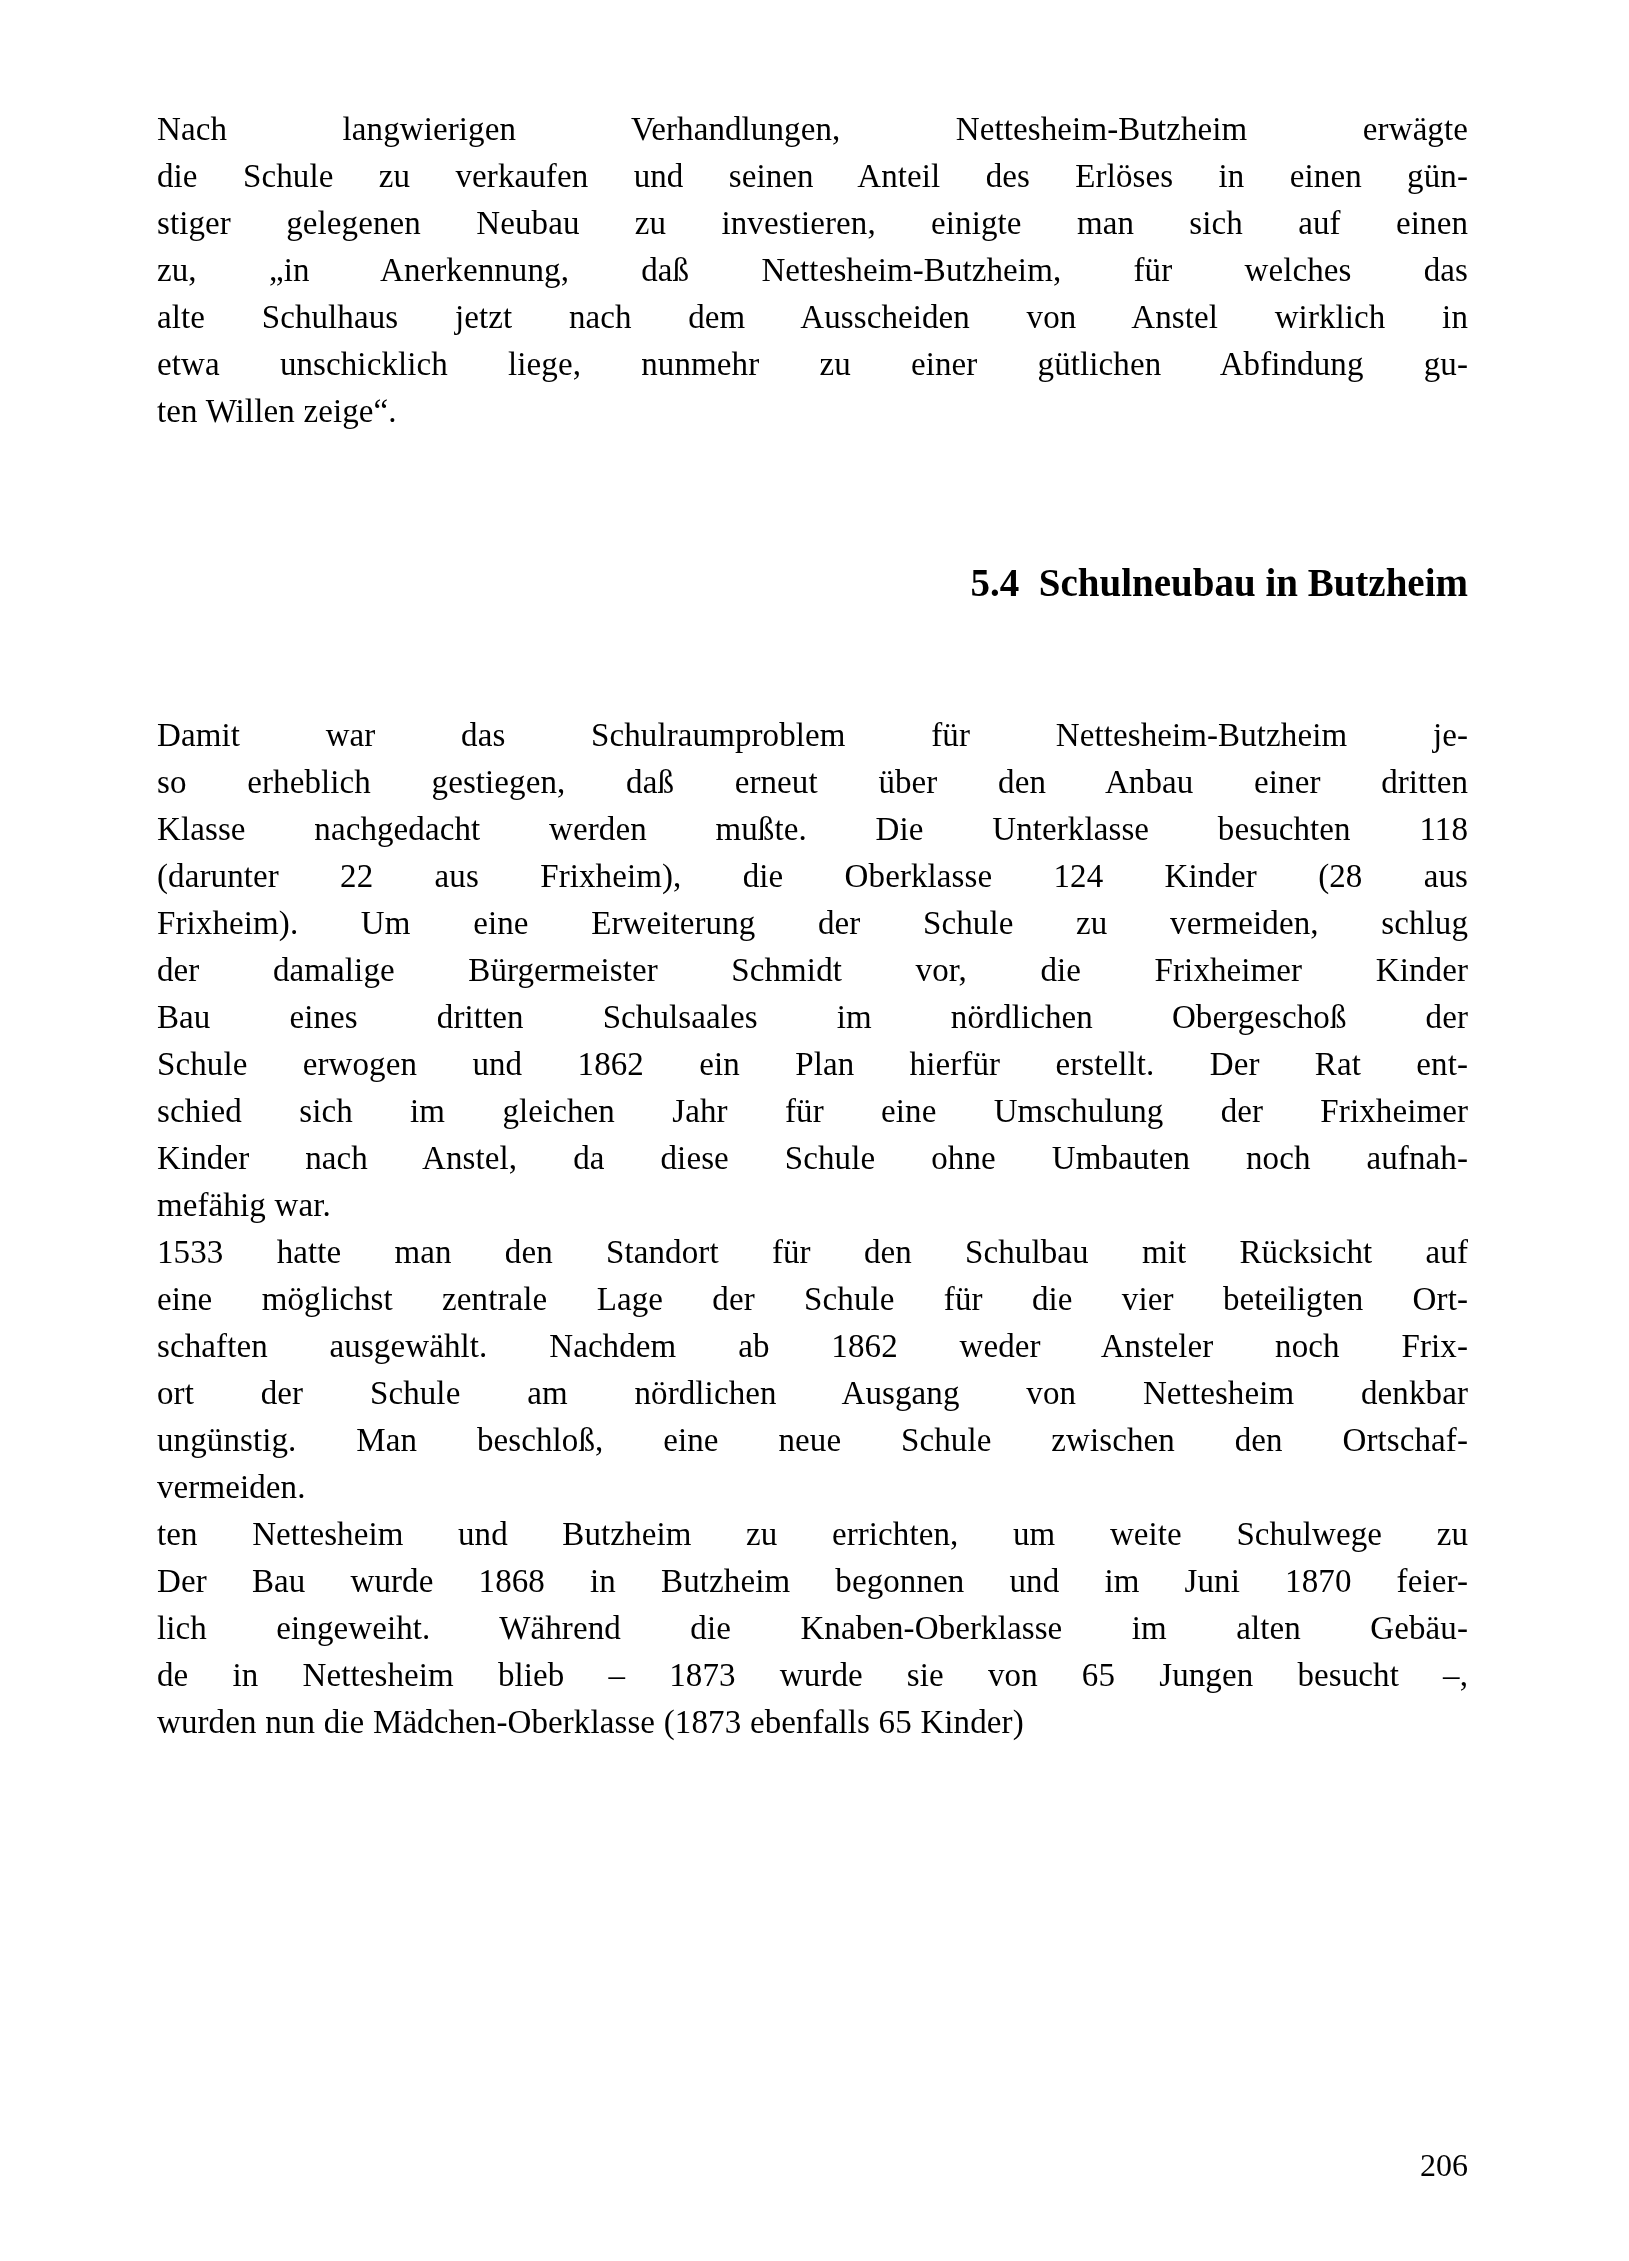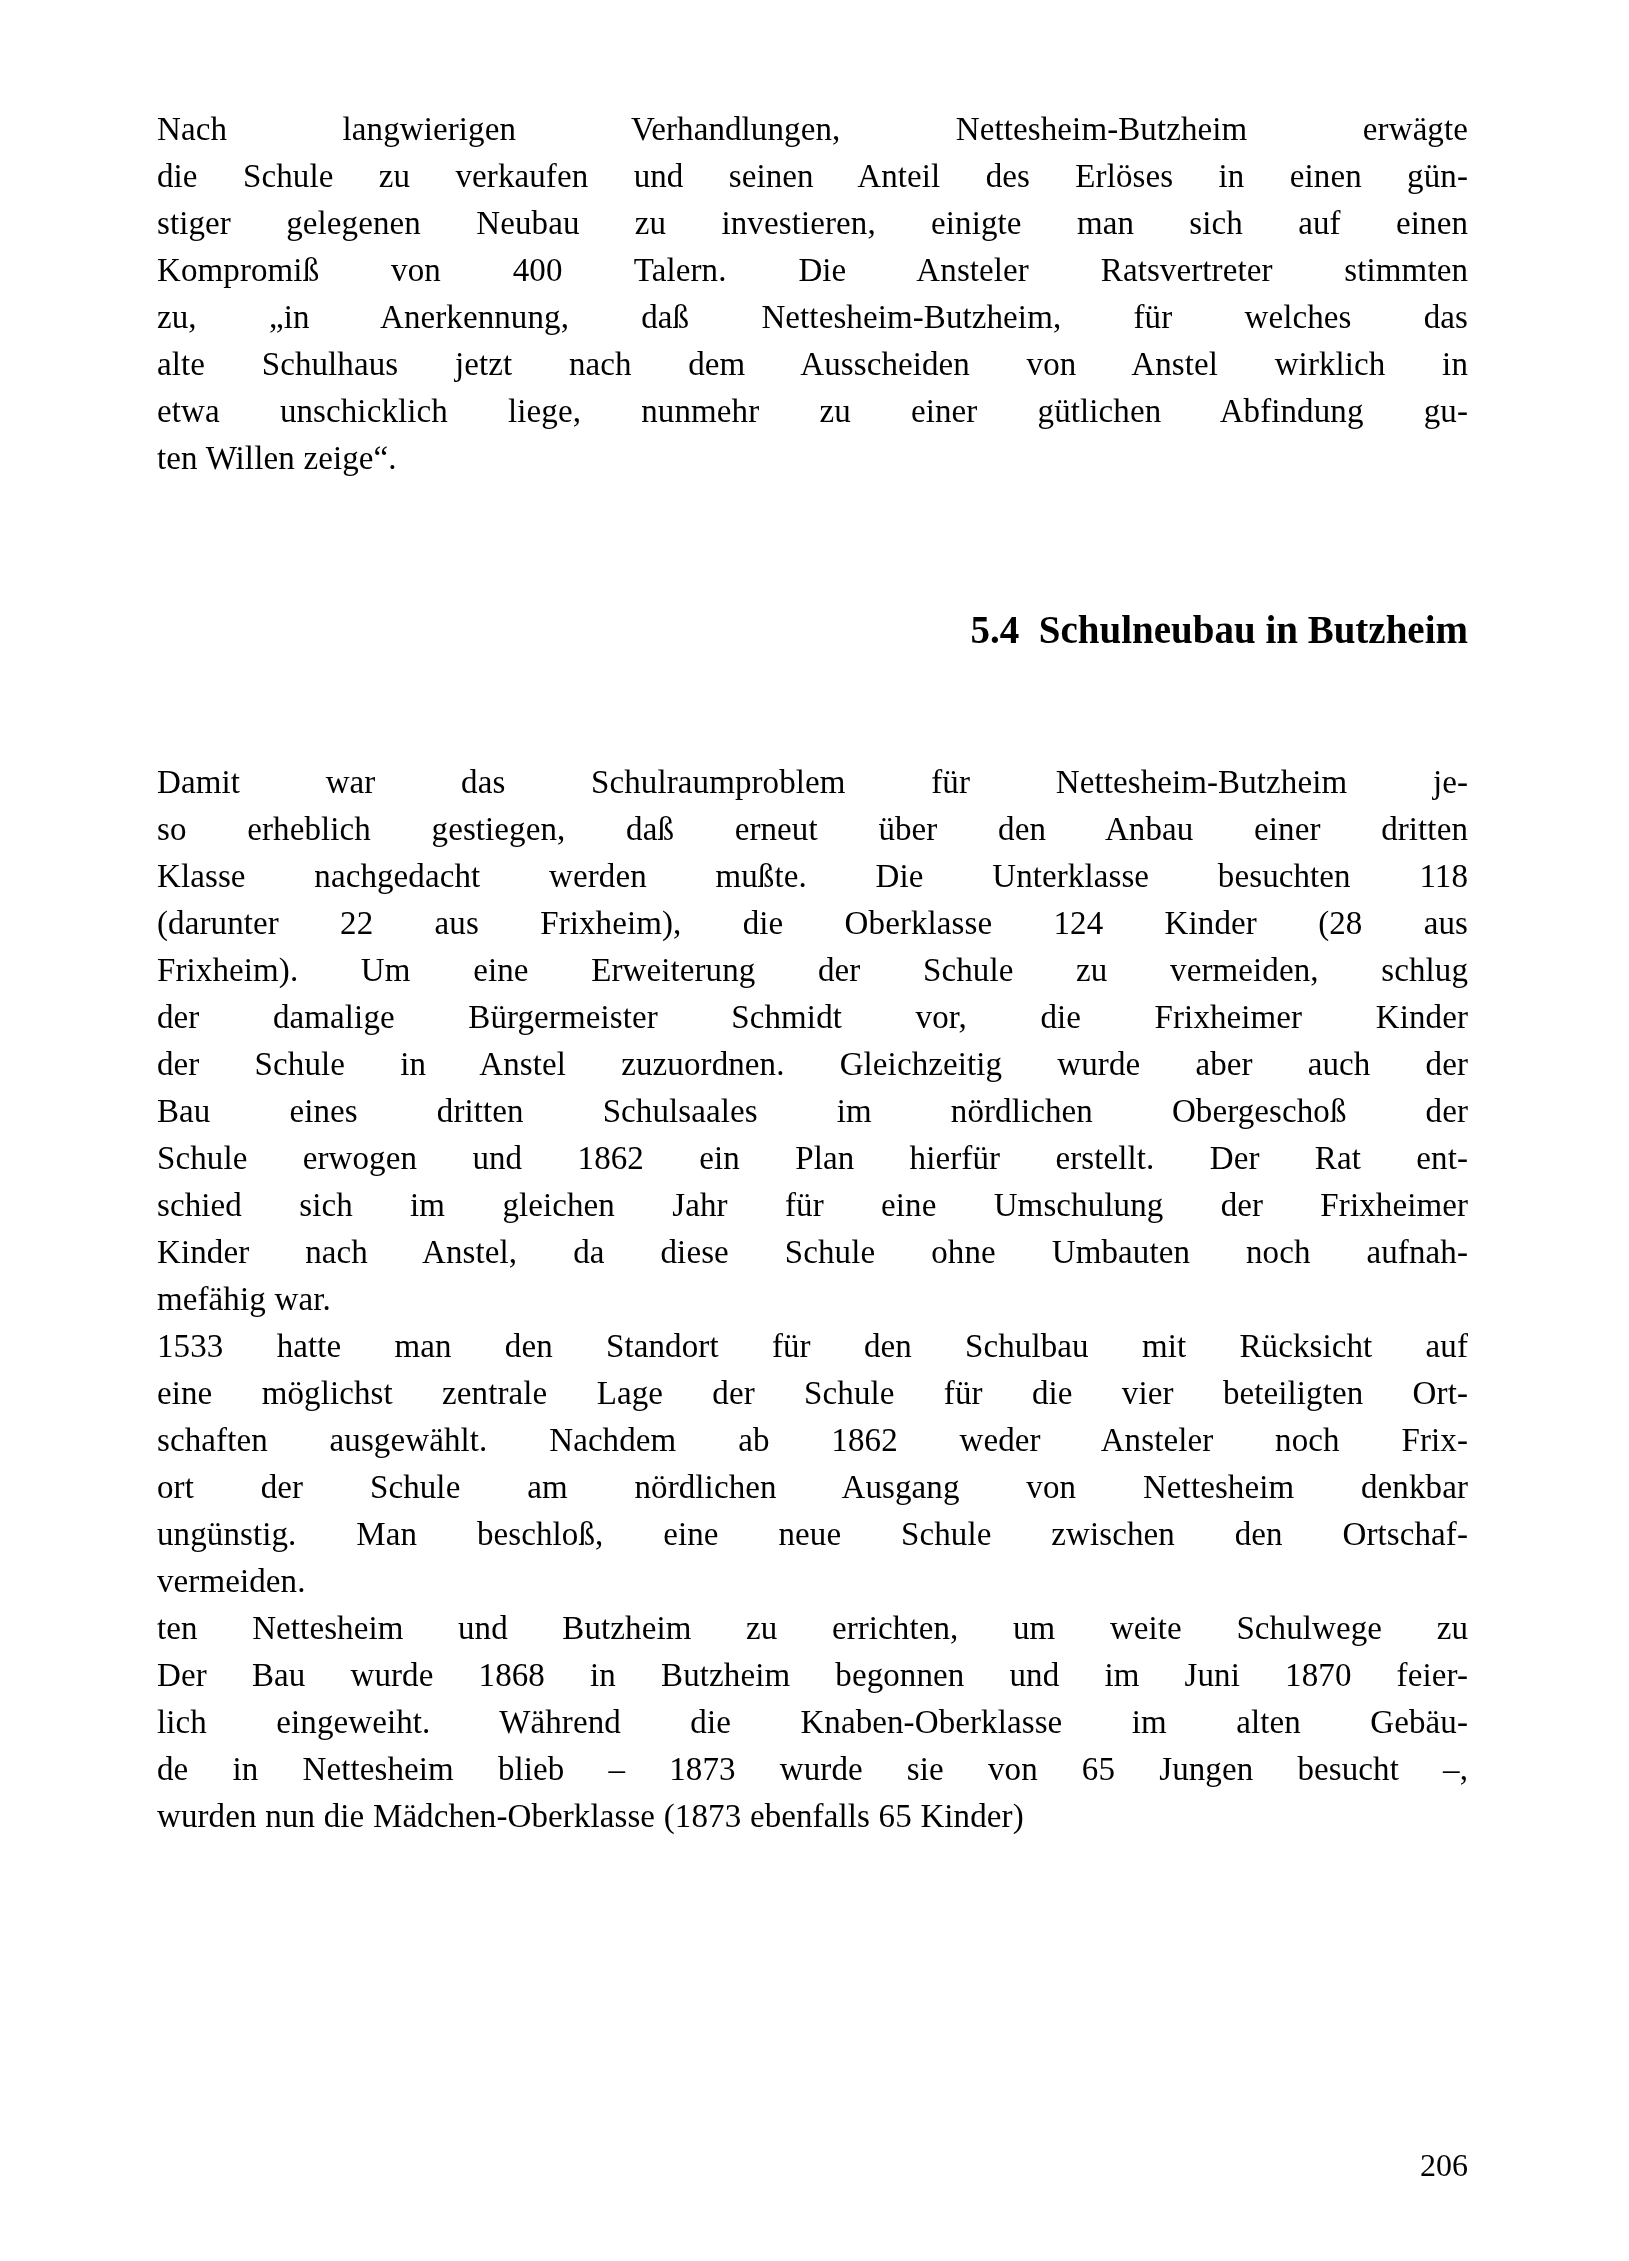--- a/index.html
+++ b/index.html
@@ -80,41 +80,39 @@
 <body>
 
 <div class="page">
 
   <div class="content">
 
     <p class="para">
       <span class="ln">Nach langwierigen Verhandlungen, Nettesheim-Butzheim erwägte</span>
       <span class="ln">die Schule zu verkaufen und seinen Anteil des Erlöses in einen gün-</span>
       <span class="ln">stiger gelegenen Neubau zu investieren, einigte man sich auf einen</span>
-      <span class="ln">Kompromiß von 400 Talern. Die Ansteler Ratsvertreter stimmten</span>
       <span class="ln">zu, „in Anerkennung, daß Nettesheim-Butzheim, für welches das</span>
       <span class="ln">alte Schulhaus jetzt nach dem Ausscheiden von Anstel wirklich in</span>
       <span class="ln">etwa unschicklich liege, nunmehr zu einer gütlichen Abfindung gu-</span>
       <span class="ln last">ten Willen zeige“.</span>
     </p>
 
     <div class="gap-before-heading"></div>
 
     <h2 class="section-heading">5.4  Schulneubau in Butzheim</h2>
 
     <div class="gap-after-heading"></div>
 
     <p class="para">
       <span class="ln">Damit war das Schulraumproblem für Nettesheim-Butzheim je-</span>
       <span class="ln">so erheblich gestiegen, daß erneut über den Anbau einer dritten</span>
       <span class="ln">Klasse nachgedacht werden mußte. Die Unterklasse besuchten 118</span>
       <span class="ln">(darunter 22 aus Frixheim), die Oberklasse 124 Kinder (28 aus</span>
       <span class="ln">Frixheim). Um eine Erweiterung der Schule zu vermeiden, schlug</span>
       <span class="ln">der damalige Bürgermeister Schmidt vor, die Frixheimer Kinder</span>
-      <span class="ln">der Schule in Anstel zuzuordnen. Gleichzeitig wurde aber auch der</span>
       <span class="ln">Bau eines dritten Schulsaales im nördlichen Obergeschoß der</span>
       <span class="ln">Schule erwogen und 1862 ein Plan hierfür erstellt. Der Rat ent-</span>
       <span class="ln">schied sich im gleichen Jahr für eine Umschulung der Frixheimer</span>
       <span class="ln">Kinder nach Anstel, da diese Schule ohne Umbauten noch aufnah-</span>
       <span class="ln last">mefähig war.</span>
     </p>
 
     <p class="para">
       <span class="ln">1533 hatte man den Standort für den Schulbau mit Rücksicht auf</span>
       <span class="ln">eine möglichst zentrale Lage der Schule für die vier beteiligten Ort-</span>

